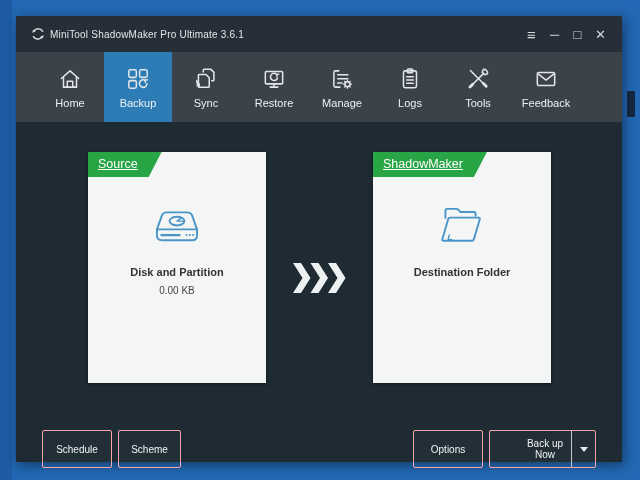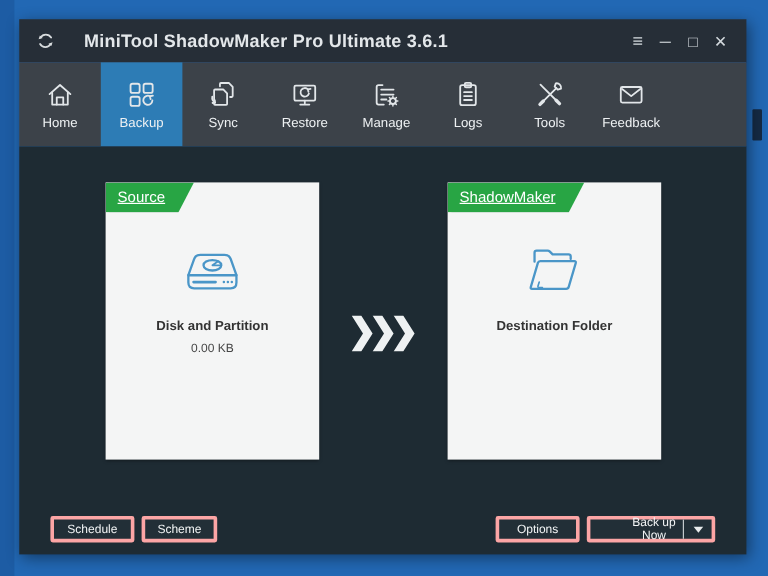--- a/index.html
+++ b/index.html
@@ -13,27 +13,27 @@
   .desktop-artifact{position:absolute;left:627px;top:91px;width:8px;height:26px;background:#152a44;border-radius:1px;}
 
   .window{
     position:absolute;left:16px;top:16px;width:606px;height:446px;
     box-shadow:2px 3px 12px rgba(0,0,0,.45);
   }
 
   
   .titlebar{height:36px;background:#262e37;display:flex;align-items:center;padding:0 10px 0 14px;box-sizing:border-box;}
   .logo{width:16px;height:16px;flex:0 0 auto;}
-  .title{font-size:15px;font-weight:bold;color:#e3e7ea;margin-left:24px;letter-spacing:.2px;}
+  .title{font-size:10px;font-weight:normal;color:#e3e7ea;margin-left:4px;letter-spacing:.2px;}
   .controls{margin-left:auto;display:flex;align-items:center;}
   .ctrl{width:23px;height:24px;color:#d3d9dd;display:flex;align-items:center;justify-content:center;font-size:13px;cursor:default;}
   .ctrl.menu{font-size:15px;}
 
   
-  .navbar{height:70px;background:#3c4249;display:flex;box-sizing:border-box;}
+  .navbar{height:70px;background:#3c4249;display:flex;padding-left:20px;box-sizing:border-box;}
   .nav-item{width:68px;height:70px;display:flex;flex-direction:column;align-items:center;justify-content:center;gap:5px;color:#eef1f3;font-size:11px;}
   .nav-item.active{background:#2d7cb5;}
   .nav-item svg{display:block;stroke:#e2e6e9;fill:none;stroke-width:1.4;stroke-linecap:round;stroke-linejoin:round;}
 
   
   .content{height:340px;background:#1e2b33;position:relative;}
 
   .card{position:absolute;top:30px;width:178px;height:231px;background:#f4f5f5;box-shadow:0 1px 3px rgba(0,0,0,.5);}
   .card.source{left:72px;}
   .card.dest{left:357px;}
@@ -47,22 +47,22 @@
   .card-body{position:absolute;top:25px;left:0;right:0;bottom:0;display:flex;flex-direction:column;align-items:center;}
   .card-icon{margin-top:21px;height:54px;}
   .card-icon svg{stroke:#4a96c8;fill:none;stroke-width:2.2;stroke-linecap:round;stroke-linejoin:round;}
   .card-icon .dotfill{fill:#4a96c8;stroke:none;}
   .item-name{margin-top:14px;font-size:11px;font-weight:bold;color:#333;}
   .item-size{margin-top:7px;font-size:10px;color:#454545;}
 
   .arrows{position:absolute;left:277px;top:141px;width:53px;height:30px;}
 
   .btn{
-    position:absolute;top:308px;height:22px;box-sizing:border-box;
-    background:rgba(255,255,255,0.02);border:3px solid #fca5a5;border-radius:2px;
+    position:absolute;top:308px;height:38px;box-sizing:border-box;
+    background:rgba(255,255,255,0.02);border:1px solid #fca5a5;border-radius:2px;
     color:#f2f4f5;font-size:10px;display:flex;align-items:center;justify-content:center;
   }
   .btn-schedule{left:26px;width:70px;}
   .btn-scheme{left:102px;width:63px;}
   .btn-options{left:397px;width:70px;}
   .btn-backup{left:473px;width:107px;justify-content:flex-start;padding-left:29px;}
   .btn-backup .label{flex:1;text-align:center;padding-right:0;}
   .btn-backup .split{width:23px;height:100%;border-left:1px solid #c3c9cc;display:flex;align-items:center;justify-content:center;flex:0 0 auto;}
   .caret{width:0;height:0;border-left:4px solid transparent;border-right:4px solid transparent;border-top:5px solid #e8ebec;}
 </style>

